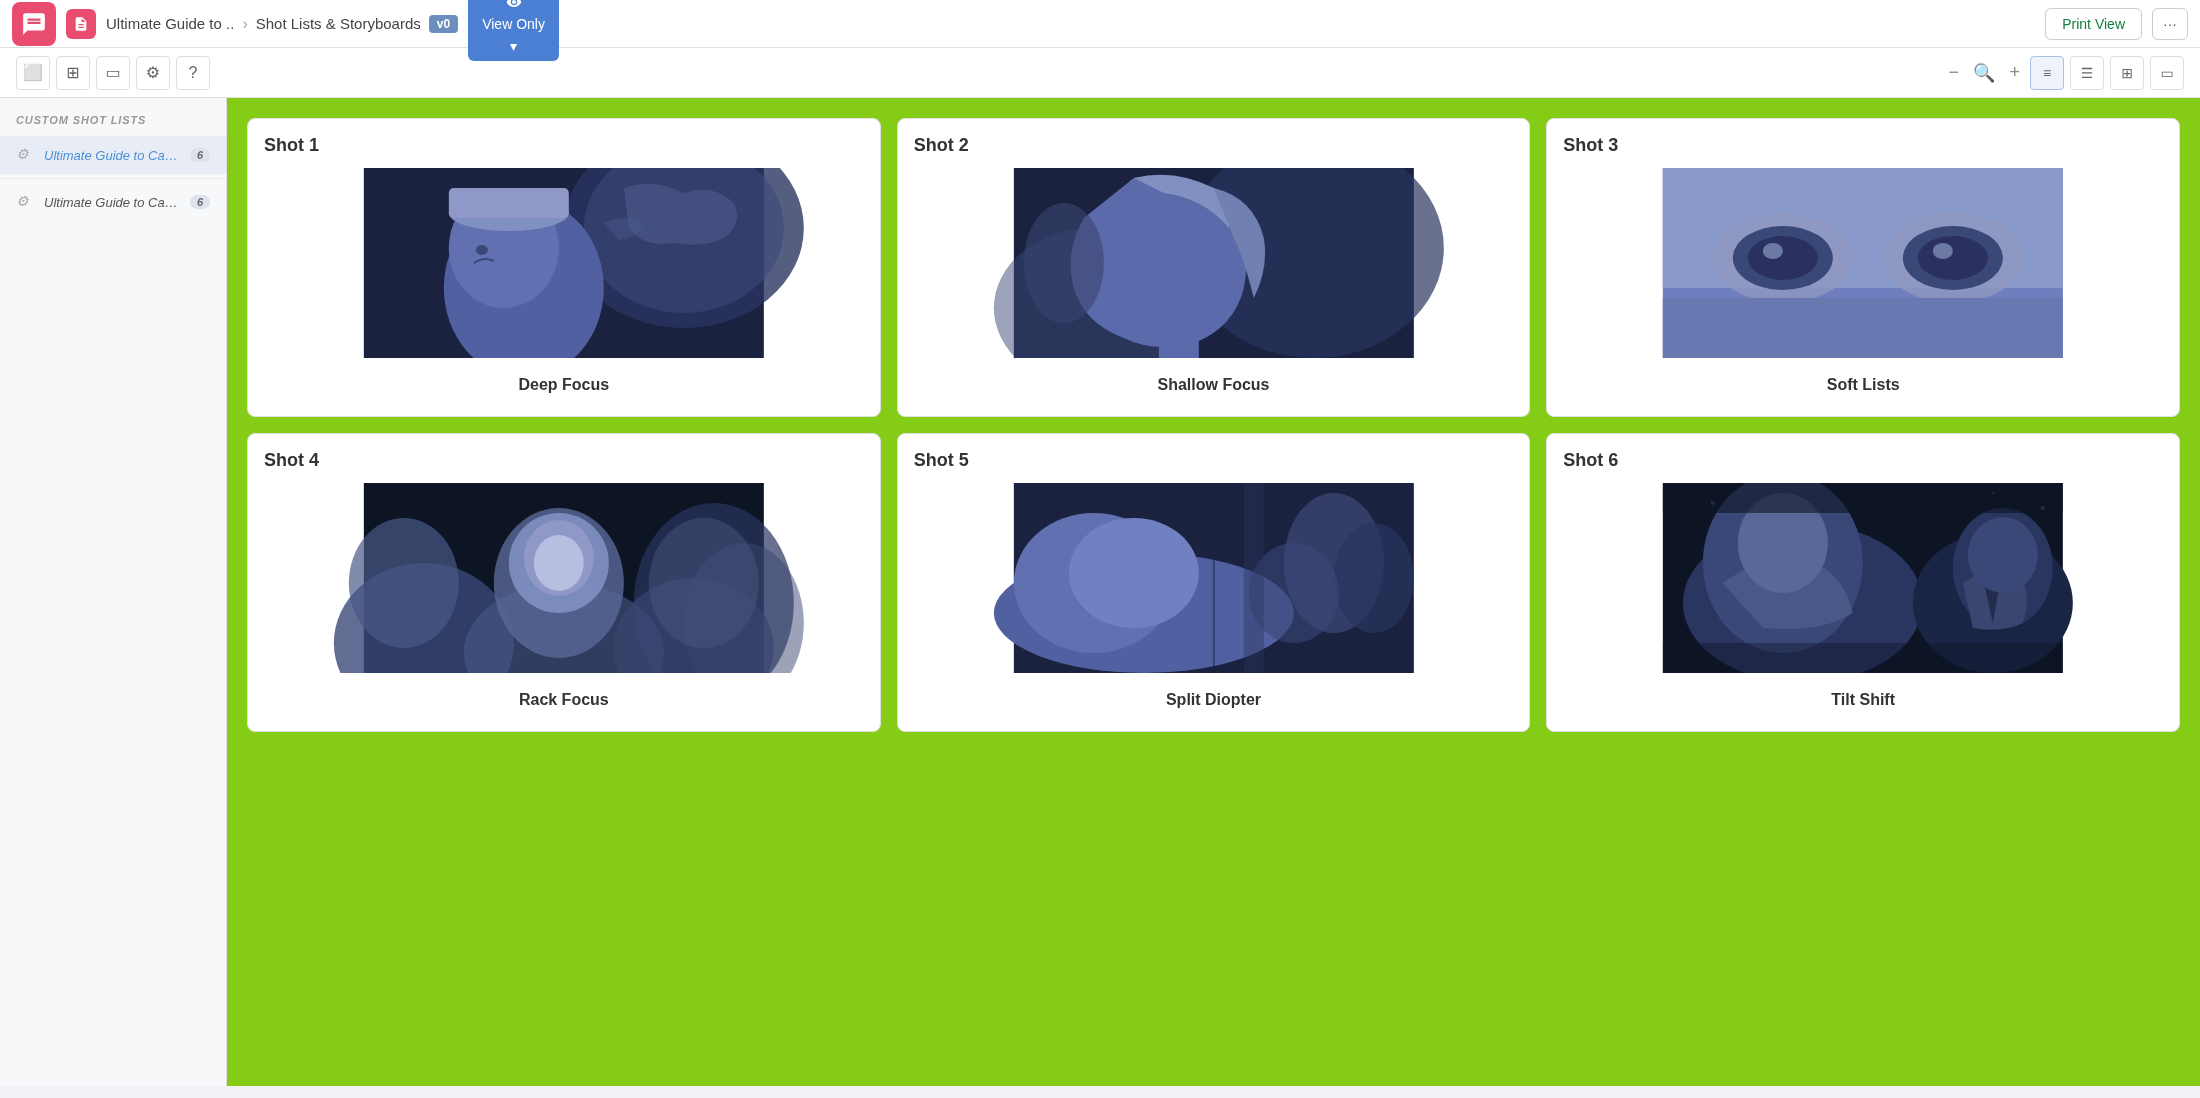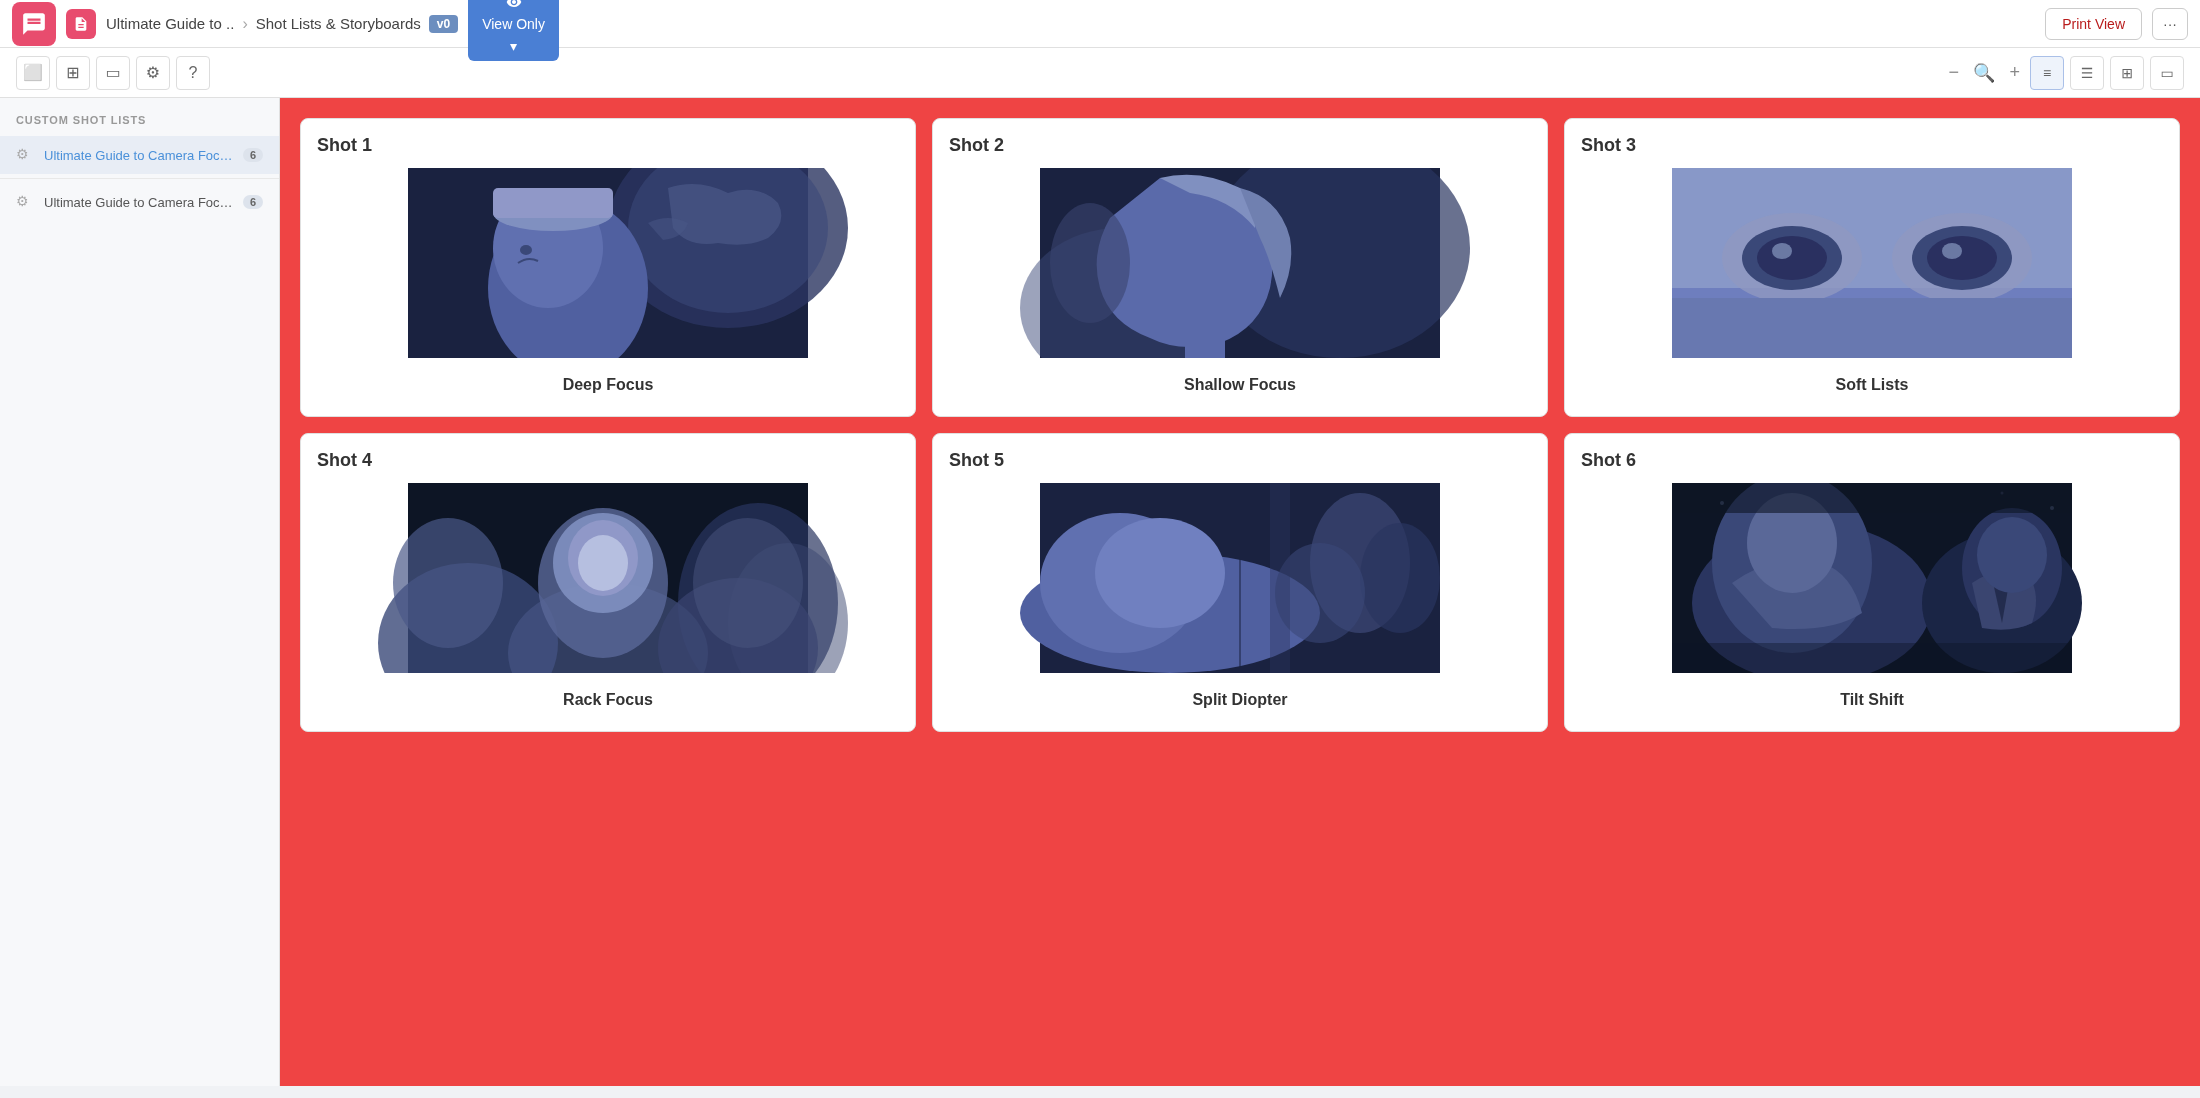--- a/index.html
+++ b/index.html
@@ -60,21 +60,21 @@
       margin-left: auto;
       display: flex; align-items: center; gap: 10px;
     }
     .print-view-btn {
       border: 1px solid #ccc;
       background: white;
       border-radius: 6px;
       padding: 7px 16px;
       font-size: 14px;
       cursor: pointer;
-      color: #b91c1c;
+      color: #15803d;
     }
     .more-btn {
       border: 1px solid #ccc;
       background: white;
       border-radius: 6px;
       padding: 7px 10px;
       font-size: 14px;
       cursor: pointer;
       color: #555;
     }
@@ -121,25 +121,26 @@
     .view-mode-btn.active { background: #eef3fb; border-color: #aac0e8; }
 
     
     .main-layout {
       display: flex;
       height: calc(1098px - 110px);
     }
 
     
     .sidebar {
-      width: 280px;
+      width: 227px;
       background: #f7f8fa;
       border-right: 1px solid #e0e0e0;
       padding: 16px 0;
       flex-shrink: 0;
+      font-style: italic;
     }
     .sidebar-section-label {
       font-size: 11px;
       color: #999;
       font-weight: 700;
       letter-spacing: 0.08em;
       padding: 0 16px 10px;
       text-transform: uppercase;
     }
     .sidebar-item {
@@ -162,21 +163,21 @@
       padding: 1px 7px;
       font-weight: 600;
     }
     .divider { height: 1px; background: #e8e8e8; margin: 4px 0; }
 
     
     .content {
       flex: 1;
       overflow-y: auto;
       padding: 20px;
-      background: #ef4444;
+      background: #84cc16;
     }
     .shots-grid {
       display: grid;
       grid-template-columns: repeat(3, 1fr);
       gap: 16px;
     }
     .shot-card {
       background: white;
       border-radius: 8px;
       border: 1px solid #e0e0e0;

